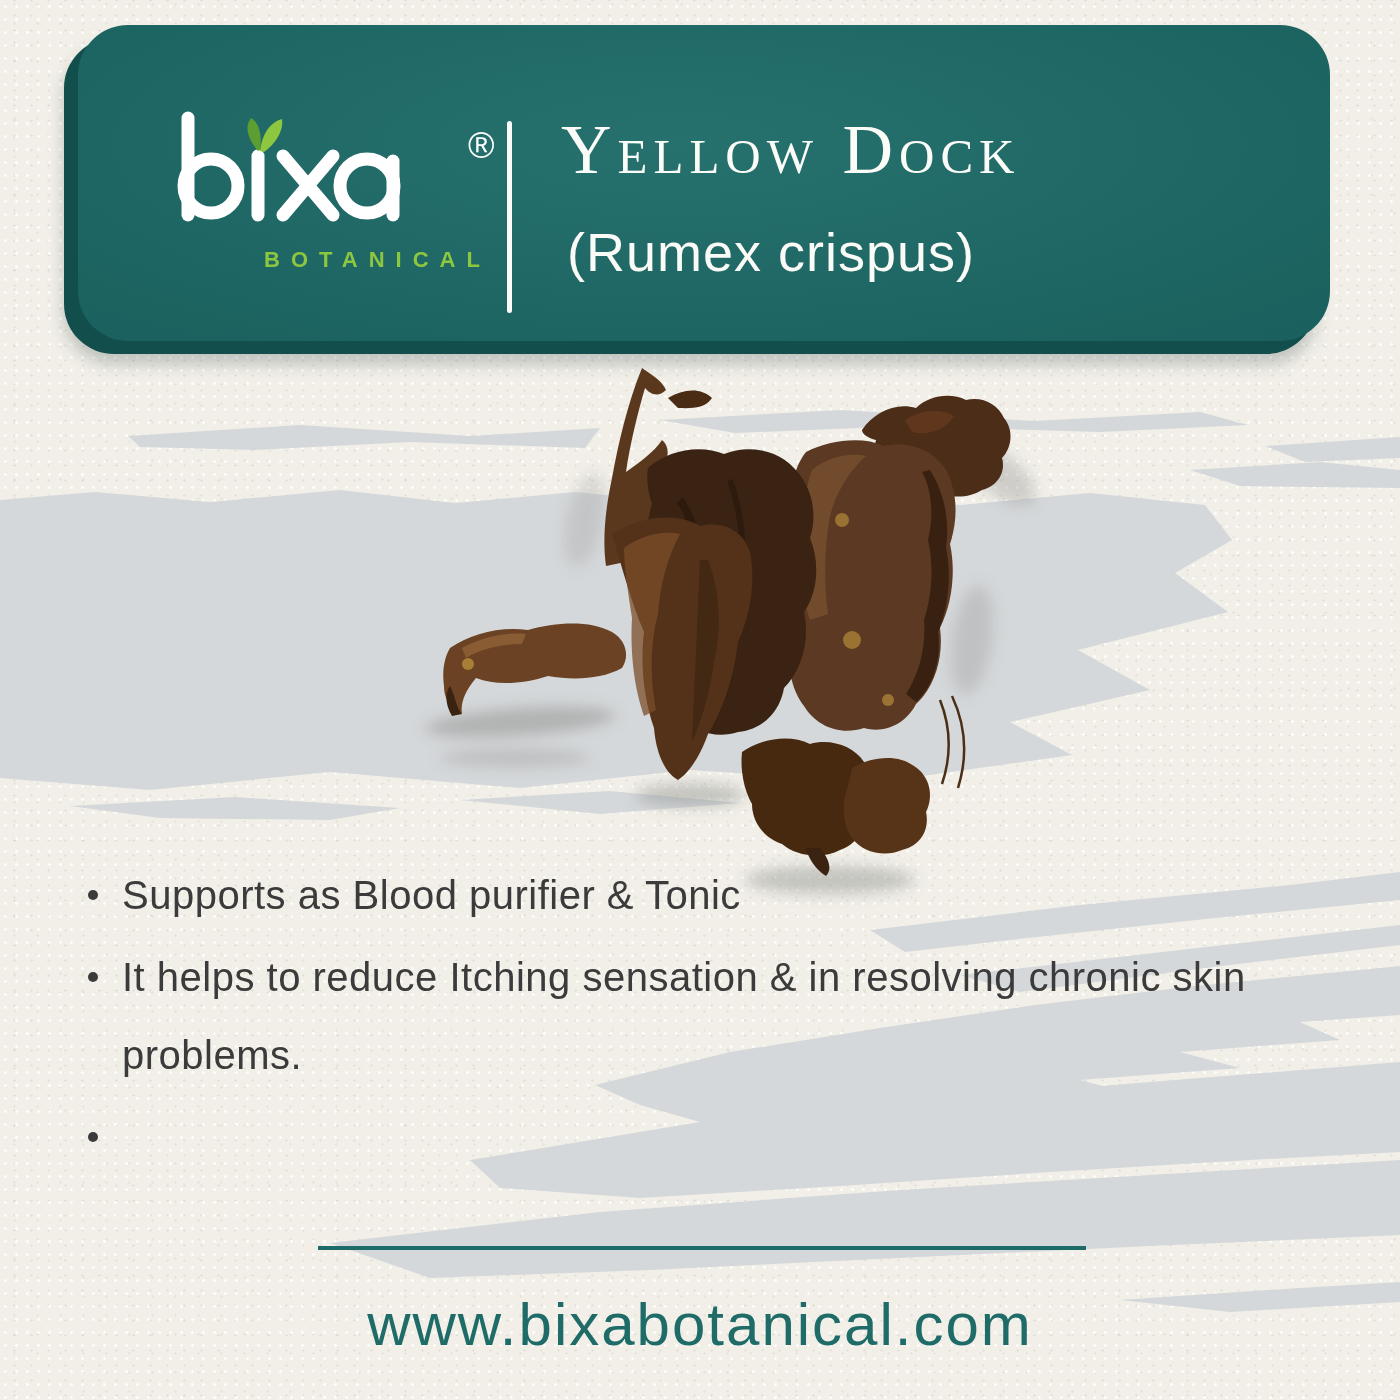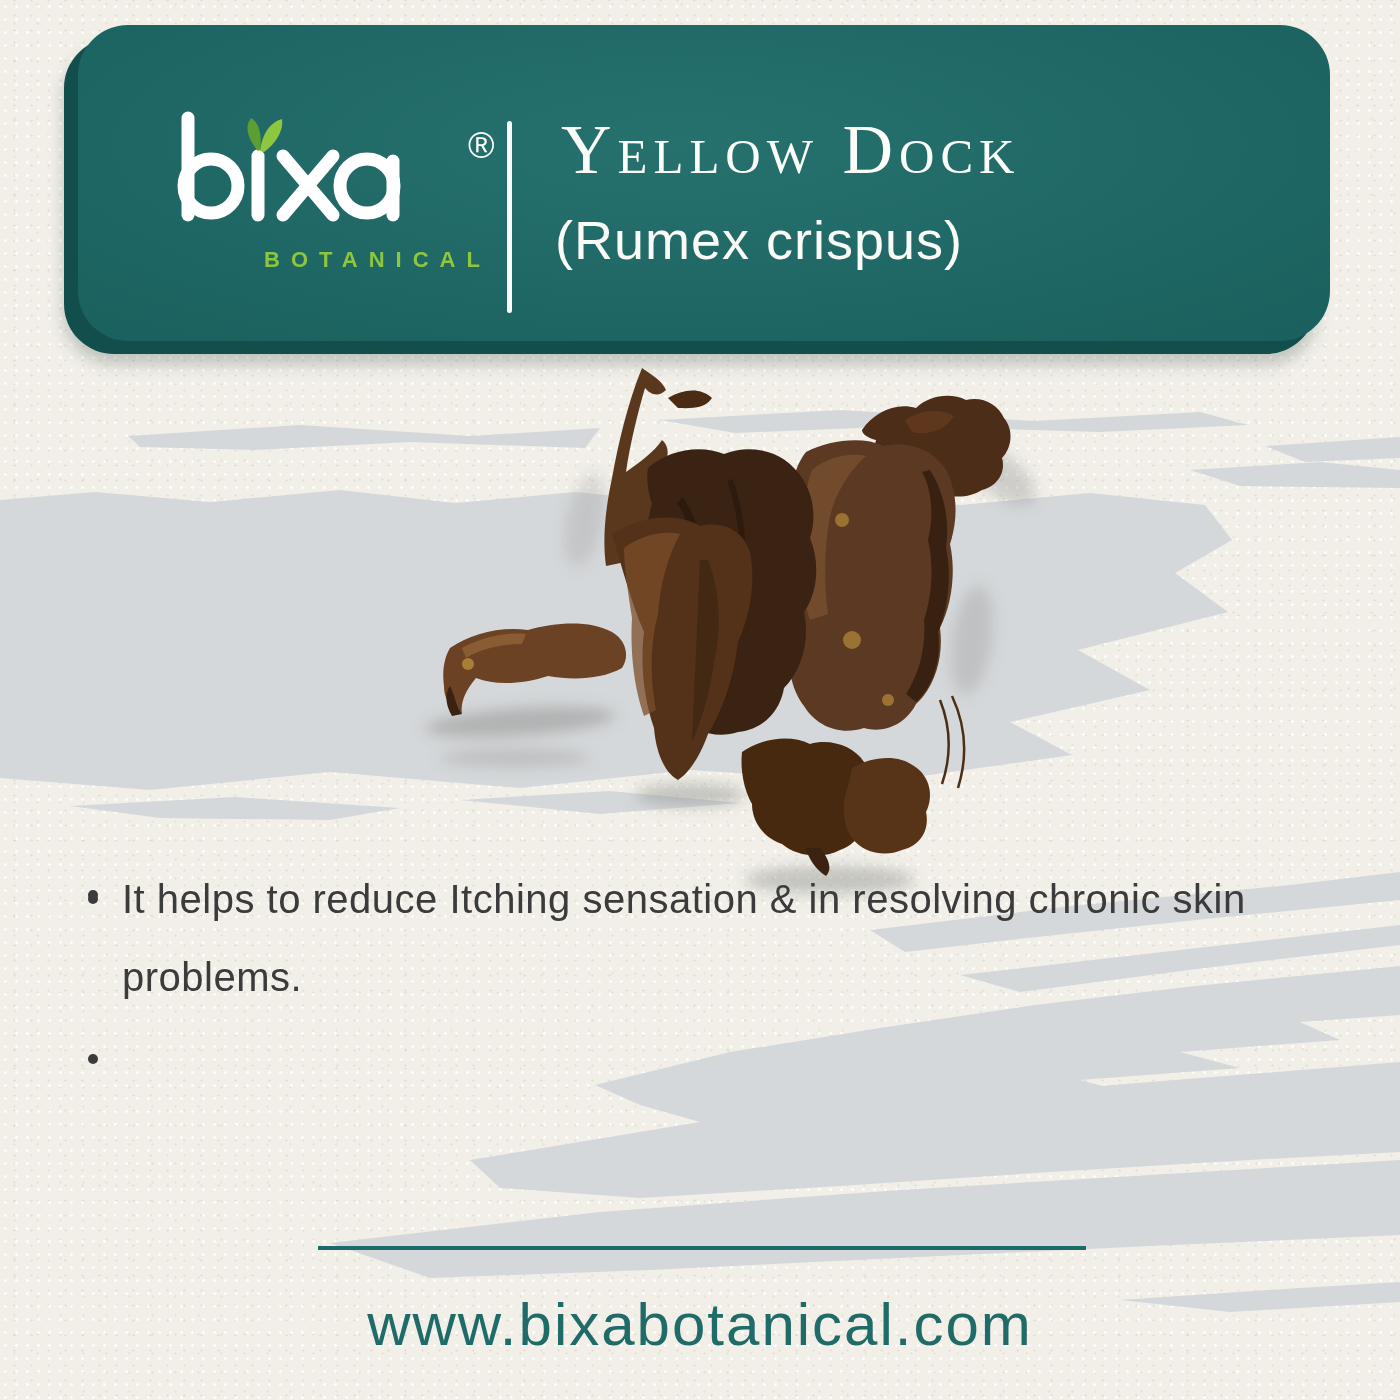--- a/index.html
+++ b/index.html
@@ -38,21 +38,21 @@
     position:absolute;left:429px;top:96px;width:5px;height:192px;
     background:#fbfbf8;border-radius:3px;
   }
   .title{
     position:absolute;left:483px;top:90px;margin:0;
     font-family:"Liberation Serif", serif;
     font-variant:small-caps;font-weight:500;
     font-size:70px;line-height:1;letter-spacing:6px;color:#fbfbf7;
   }
   .subtitle{
-    position:absolute;left:477px;top:184px;margin:0;
+    position:absolute;left:477px;top:184px;margin:12px;
     font-size:54px;font-weight:400;letter-spacing:1px;color:#fafaf6;
   }
   
   .art{position:absolute;left:0;top:0;width:1400px;height:1400px;pointer-events:none;}
   
   .bullets{
     position:absolute;left:86px;top:856px;width:1290px;margin:0;padding:0 0 0 36px;
     list-style:none;color:#3b3b3b;font-size:40px;line-height:78px;letter-spacing:.5px;
   }
   .bullets li{position:relative;margin:0 0 4px 0;}
@@ -173,20 +173,21 @@
     <path d="M852,768 C872,756 898,754 914,766 C930,776 934,796 926,812 C930,830 920,846 902,850 C884,858 862,852 852,838 C842,824 842,800 848,786 Z" fill="#573418"></path>
     <path d="M820,848 C830,860 832,870 826,876 C816,870 808,858 806,848 Z" fill="#3a2310"></path>
 
     <path d="M940,700 C952,730 950,760 942,784" stroke="#4a2e16" stroke-width="2.5" fill="none"></path>
     <path d="M952,696 C966,726 968,756 958,788" stroke="#4a2e16" stroke-width="2.5" fill="none"></path>
   </svg>
 
   <ul class="bullets">
     <li>
       <span class="bullet-dot"></span>
+      <span class="bullet-text">Supports as Blood purifier &amp; Tonic</span>
     </li>
     <li>
       <span class="bullet-dot"></span>
       <span class="bullet-text">It helps to reduce Itching sensation &amp; in resolving chronic skin
 problems.</span>
     </li>
     <li>
       <span class="bullet-dot"></span>
     </li>
   </ul>

